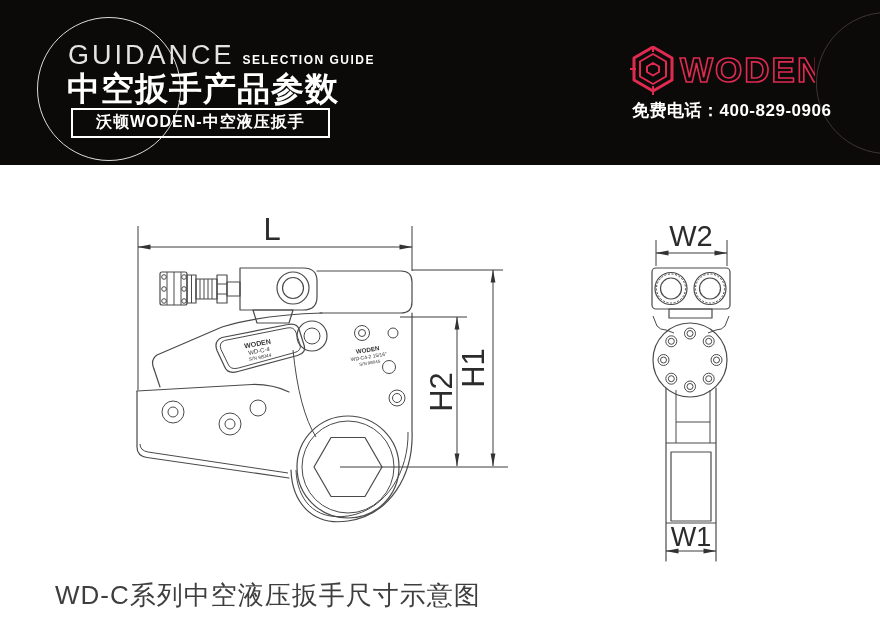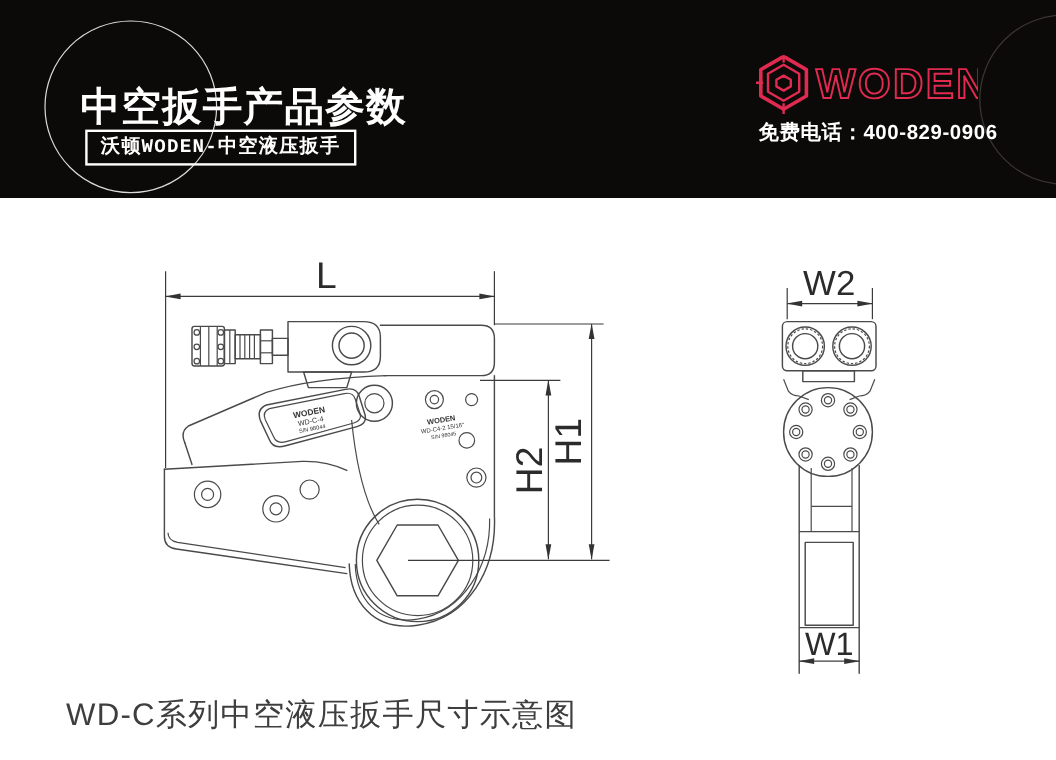--- a/index.html
+++ b/index.html
@@ -26,22 +26,22 @@
   }
   .sel-guide{
     font-size:12px;font-weight:bold;color:#ffffff;letter-spacing:1.5px;margin-left:8px;
   }
   .cn-title{
     position:absolute;left:67px;top:70px;font-size:33px;font-weight:bold;
     color:#ffffff;letter-spacing:1px;line-height:38px;white-space:nowrap;
   }
   .badge{
     position:absolute;left:71px;top:108px;border:2px solid #ffffff;
-    color:#ffffff;font-size:16px;font-weight:bold;padding:2px 11px 3px;
-    white-space:nowrap;letter-spacing:1px;font-family:Liberation Mono, monospace;
+    color:#ffffff;font-size:16px;font-weight:bold;padding:2px 23px 3px;
+    white-space:nowrap;letter-spacing:1px;
   }
   .logo-wrap{position:absolute;left:630px;top:46px;width:185px;height:50px;}
   .phone{
     position:absolute;left:632px;top:99px;width:190px;color:#ffffff;
     font-size:17px;font-weight:bold;letter-spacing:.5px;white-space:nowrap;
   }
   
   .drawing-svg{position:absolute;left:0;top:165px;}
   .caption{
     position:absolute;left:55px;top:578px;width:820px;text-align:left;
@@ -53,20 +53,23 @@
   svg .dimtxt{fill:#2b2b2b;font-family:"Liberation Sans","DejaVu Sans",sans-serif;}
   svg .tag{fill:#333;font-family:"Liberation Sans","DejaVu Sans",sans-serif;}
 </style>
 </head>
 <body>
 
 <div class="header">
   <div class="circle-left"></div>
   <div class="circle-right"></div>
 
+  <div class="guidance-row">
+    <span class="guidance">GUIDANCE</span><span class="sel-guide">SELECTION GUIDE</span>
+  </div>
 
   <div class="cn-title">中空扳手产品参数</div>
 
   <div class="badge">沃顿WODEN-中空液压扳手</div>
 
   <div class="logo-wrap">
     <svg width="185" height="50" viewBox="0 0 185 50">
       <g stroke="#e02a50" fill="none" stroke-linejoin="round">
         <polygon points="23,1 42,12 42,34 23,45 4,34 4,12" stroke-width="3"></polygon>
         <polygon points="23,8 36,15.5 36,30.5 23,38 10,30.5 10,15.5" stroke-width="2"></polygon>

